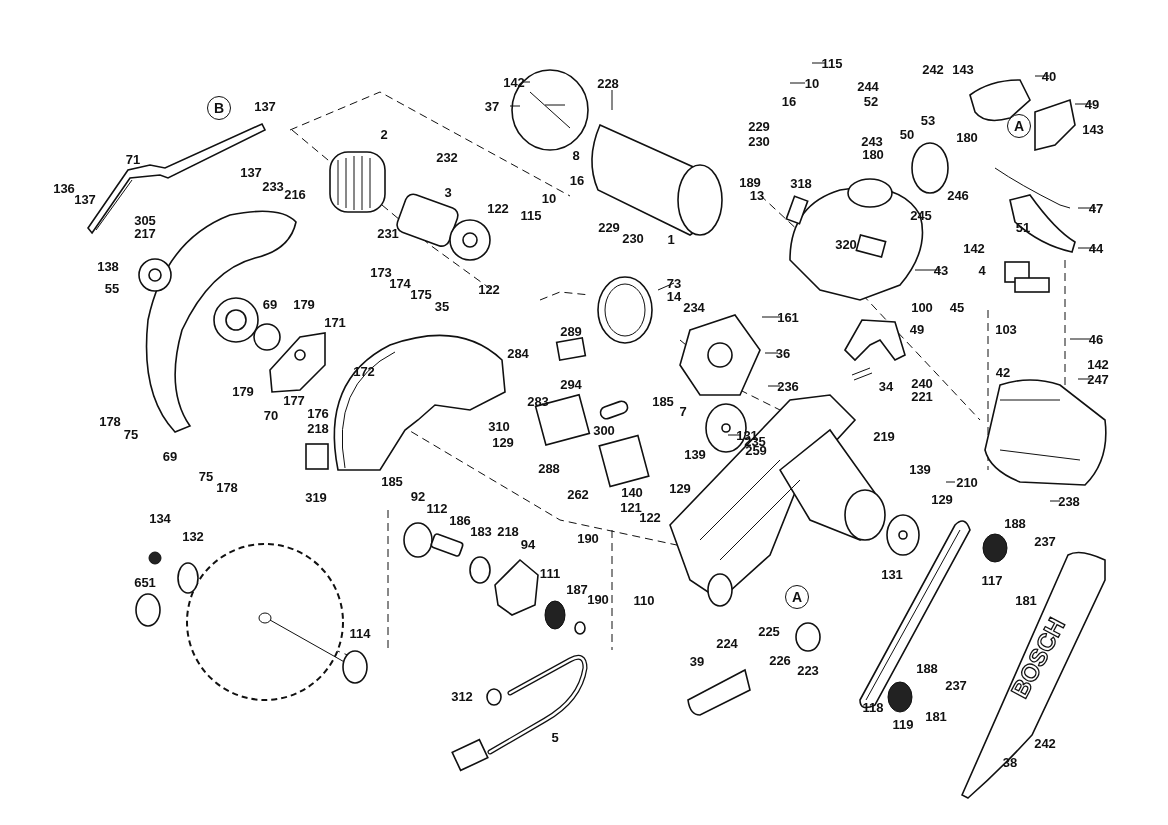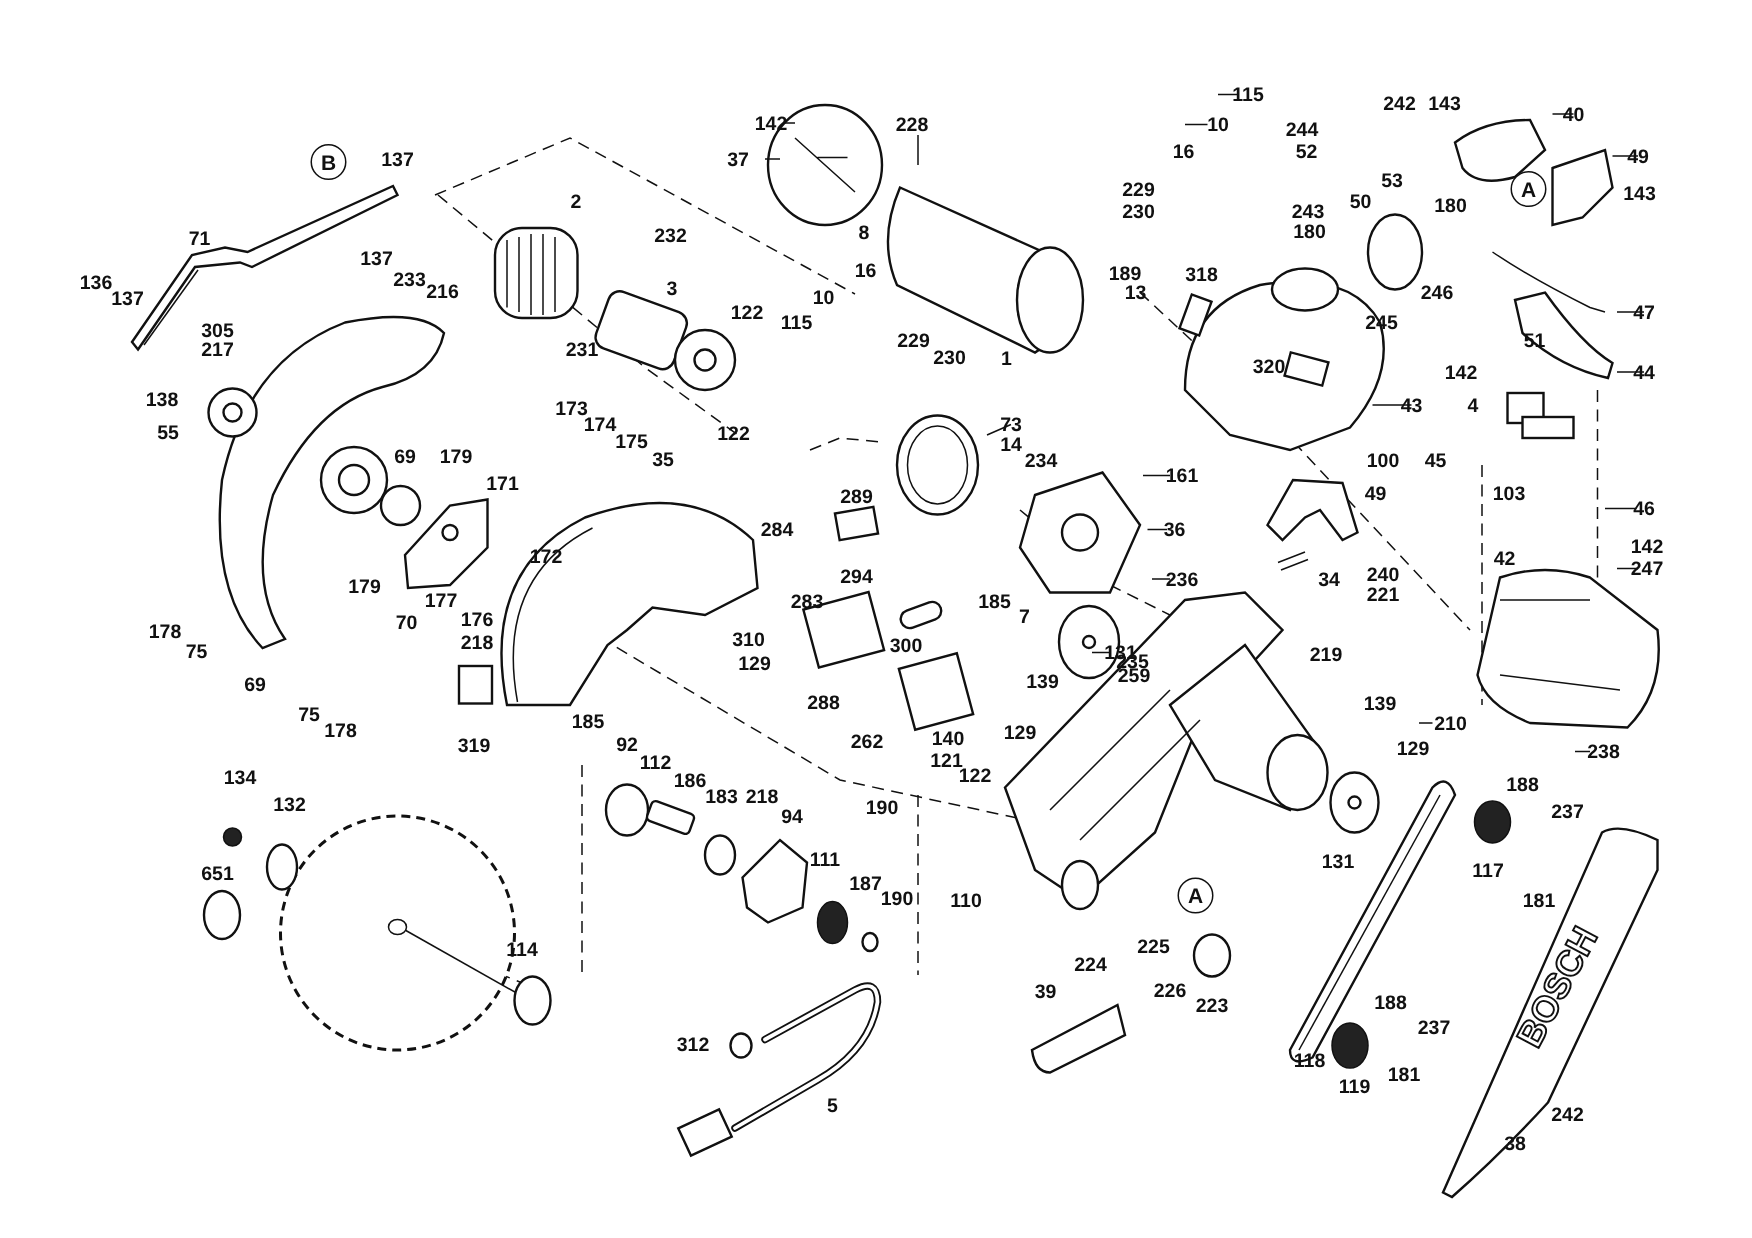--- a/index.html
+++ b/index.html
@@ -336,21 +336,21 @@
     <div class="lbl" style="left: 460px; top: 520px;">186</div>
     <div class="lbl" style="left: 481px; top: 531px;">183</div>
     <div class="lbl" style="left: 508px; top: 531px;">218</div>
     <div class="lbl" style="left: 528px; top: 544px;">94</div>
     <div class="lbl" style="left: 550px; top: 573px;">111</div>
     <div class="lbl" style="left: 577px; top: 589px;">187</div>
     <div class="lbl" style="left: 598px; top: 599px;">190</div>
     <div class="lbl" style="left: 160px; top: 518px;">134</div>
     <div class="lbl" style="left: 193px; top: 536px;">132</div>
     <div class="lbl" style="left: 145px; top: 582px;">651</div>
-    <div class="lbl" style="left: 348px; top: 633px;">114</div>
+    <div class="lbl" style="left: 360px; top: 633px;">114</div>
     <div class="lbl" style="left: 769px; top: 631px;">225</div>
     <div class="lbl" style="left: 727px; top: 643px;">224</div>
     <div class="lbl" style="left: 780px; top: 660px;">226</div>
     <div class="lbl" style="left: 808px; top: 670px;">223</div>
     <div class="lbl" style="left: 697px; top: 661px;">39</div>
     <div class="lbl" style="left: 873px; top: 707px;">118</div>
     <div class="lbl" style="left: 903px; top: 724px;">119</div>
     <div class="lbl" style="left: 927px; top: 668px;">188</div>
     <div class="lbl" style="left: 956px; top: 685px;">237</div>
     <div class="lbl" style="left: 936px; top: 716px;">181</div>

